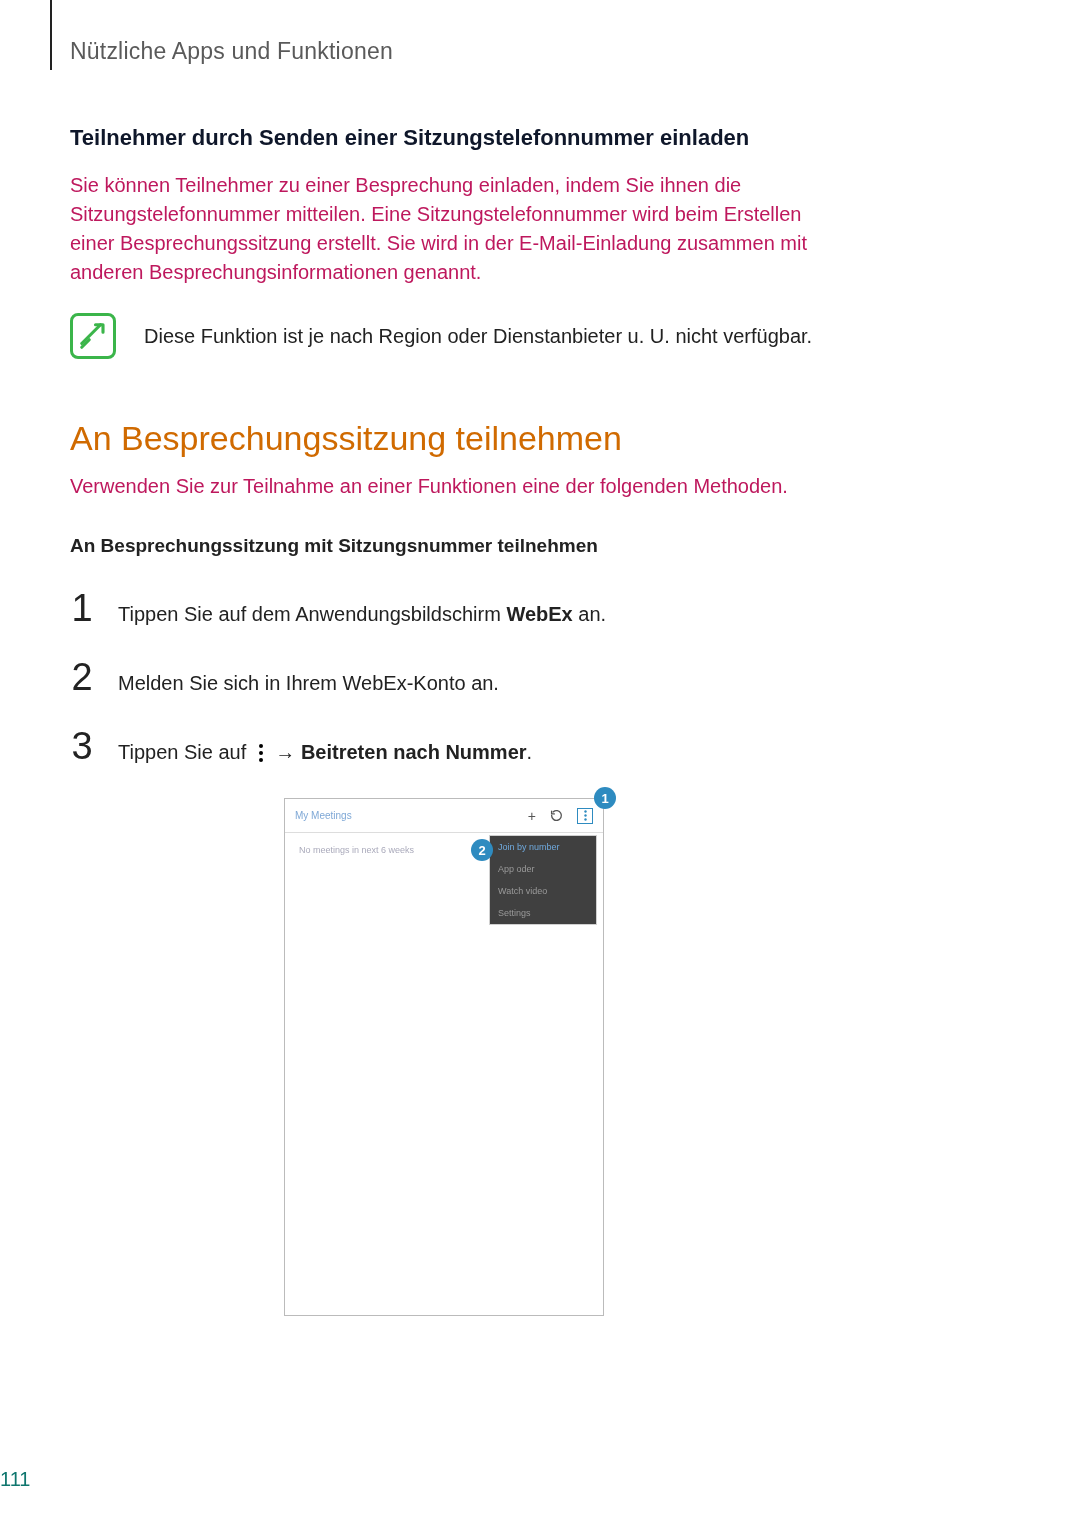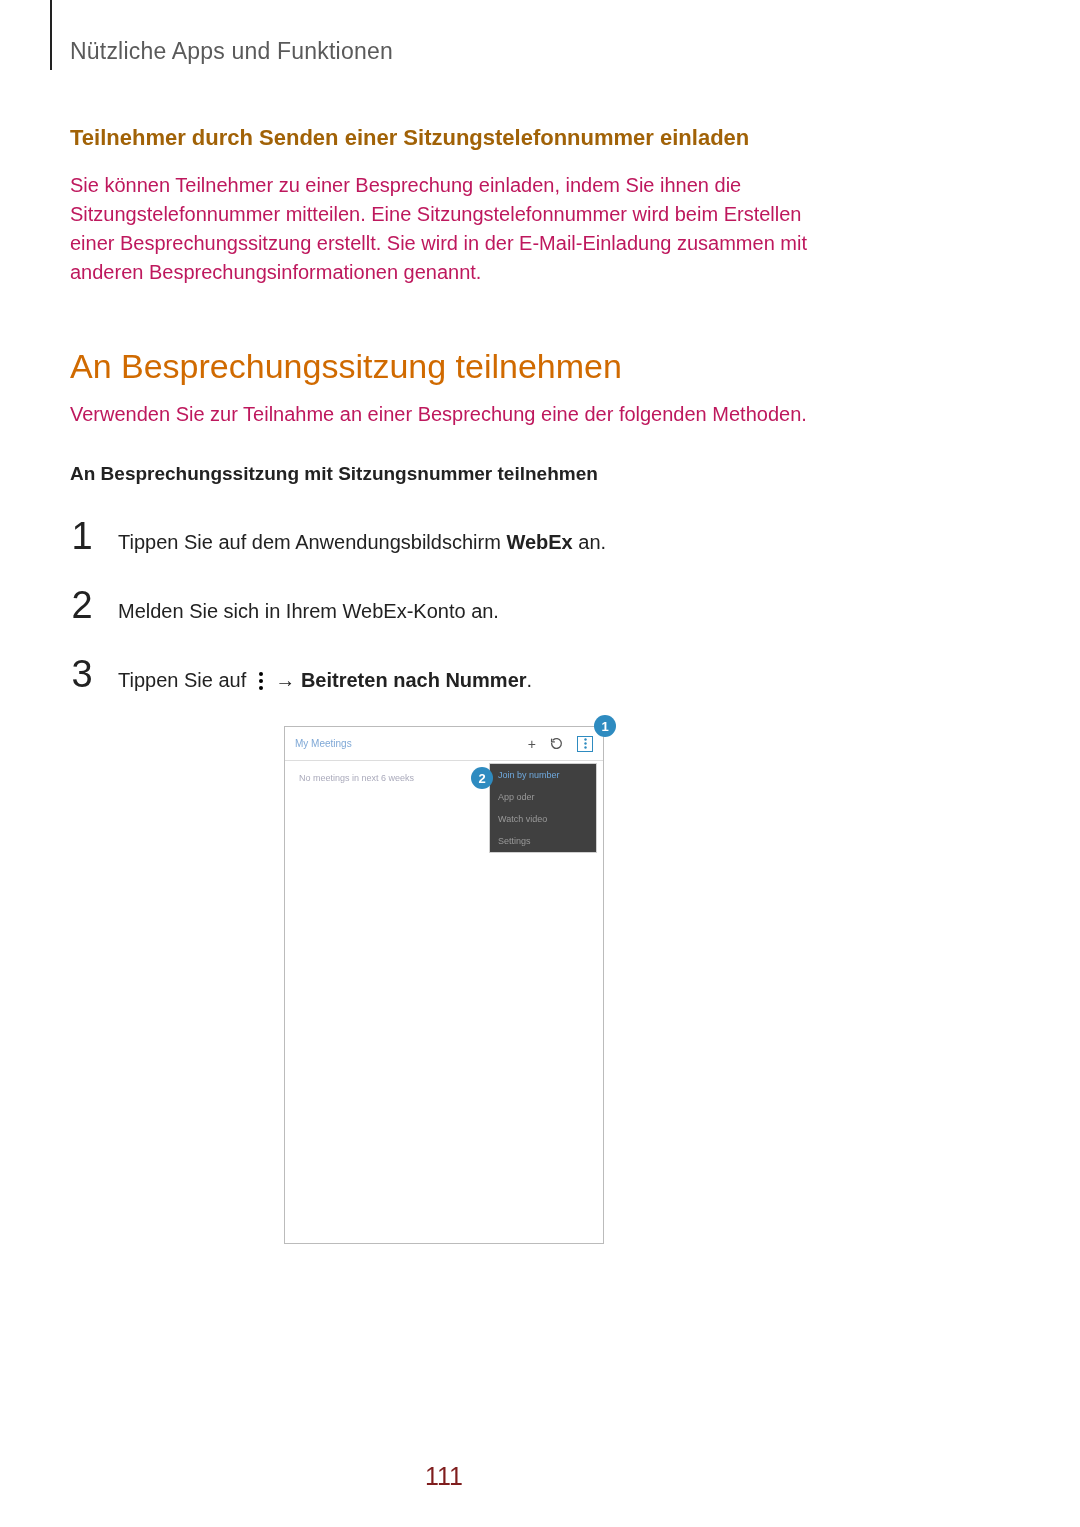--- a/index.html
+++ b/index.html
@@ -1,21 +1,21 @@
 <!DOCTYPE html>
 <html><head>
 <meta charset="utf-8">
 <style>
   * { box-sizing: border-box; margin: 0; padding: 0; }
   html, body { width: 1080px; height: 1527px; background: #fff; font-family: Arial, Helvetica, sans-serif; color: #222; }
   .page { position: relative; width: 888px; height: 1527px; padding: 0 70px; }
   .left-rule { position: absolute; left: 50px; top: 0; width: 2px; height: 70px; background: #222; }
   .header-title { padding-top: 38px; font-size: 23px; color: #5a5a5a; font-weight: 400; letter-spacing: .2px; }
   .section { margin-top: 60px; }
-  .h3 { font-size: 22px; font-weight: 700; color: #a16207; margin-bottom: 20px; }
+  .h3 { font-size: 22px; font-weight: 700; color: #0f172a; margin-bottom: 20px; }
   .para { font-size: 20px; line-height: 1.45; color: #be185d; }
   .note-row { display: flex; align-items: center; gap: 28px; margin-top: 26px; }
   .note-icon { width: 46px; height: 46px; border: 3px solid #3bb54a; border-radius: 8px; display:flex; align-items:center; justify-content:center; }
   .note-icon svg { width: 30px; height: 30px; }
   .note-text { font-size: 20px; }
   .h1 { margin-top: 60px; font-size: 34px; font-weight: 400; color: #d06a00; }
   .h2 { margin-top: 34px; font-size: 19px; font-weight: 700; color: #222; }
   .steps { margin-top: 30px; }
   .step { display: flex; align-items: baseline; gap: 24px; margin-bottom: 26px; }
   .step-num { font-size: 38px; font-weight: 400; color: #222; width: 24px; text-align: center; }
@@ -31,37 +31,47 @@
   .d-plus, .d-refresh, .d-more { font-size: 14px; color: #555; line-height: 1; }
   .d-refresh { display:inline-flex; }
   .d-more { width: 16px; height: 16px; border: 1.5px solid #2e8bc0; display:flex; align-items:center; justify-content:center; font-size:11px; color: #2e8bc0; }
   .d-body-text { font-size: 9px; color: #aab; padding: 12px 14px; }
   .d-menu { position: absolute; right: 6px; top: 36px; width: 108px; border: 1px solid #d0d0d0; background:#404040; }
   .d-menu-item { font-size: 9px; color:#999; padding: 6px 8px; }
   .d-menu-item.link { color:#6fa9dd; }
   .callout { position: absolute; width: 22px; height: 22px; border-radius: 50%; background:#2e8bc0; color:#fff; font-size:13px; font-weight:700; display:flex; align-items:center; justify-content:center; }
   .callout.c1 { right: -13px; top: -12px; }
   .callout.c2 { right: 110px; top: 40px; }
-  .page-num { position: absolute; bottom: 36px; left:0; right:0; text-align:center; font-size: 25px; color:#7f1d1d; }
+  .page-num { position: absolute; bottom: 36px; left:0; right:0; font-size: 20px; color:#0f766e; }
 </style>
 </head>
 <body>
 
 <div class="page">
   <div class="left-rule"></div>
   <div class="header-title">Nützliche Apps und Funktionen</div>
 
   <div class="section">
     <div class="h3">Teilnehmer durch Senden einer Sitzungstelefonnummer einladen</div>
     <p class="para">Sie können Teilnehmer zu einer Besprechung einladen, indem Sie ihnen die Sitzungstelefonnummer mitteilen. Eine Sitzungstelefonnummer wird beim Erstellen einer Besprechungssitzung erstellt. Sie wird in der E-Mail-Einladung zusammen mit anderen Besprechungsinformationen genannt.</p>
   </div>
 
+  <div class="note-row">
+    <div class="note-icon">
+      <svg viewBox="0 0 24 24" fill="none" stroke="#3bb54a" stroke-width="2.5" stroke-linecap="round" stroke-linejoin="round">
+        <path d="M3 18 L18 3"></path>
+        <path d="M14 3 L20 3 L20 9"></path>
+        <path d="M3 21 L9 15"></path>
+      </svg>
+    </div>
+    <div class="note-text">Diese Funktion ist je nach Region oder Dienstanbieter u. U. nicht verfügbar.</div>
+  </div>
 
   <div class="h1">An Besprechungssitzung teilnehmen</div>
-  <p class="para" style="margin-top:14px">Verwenden Sie zur Teilnahme an einer Besprechung eine der folgenden Methoden.</p>
+  <p class="para" style="margin-top:14px">Verwenden Sie zur Teilnahme an einer Funktionen eine der folgenden Methoden.</p>
 
   <div class="h2">An Besprechungssitzung mit Sitzungsnummer teilnehmen</div>
 
   <div class="steps">
     <div class="step">
       <div class="step-num">1</div>
       <div class="step-text">
         <span>Tippen Sie auf dem Anwendungsbildschirm </span><b>WebEx</b><span> an.</span>
       </div>
     </div>

